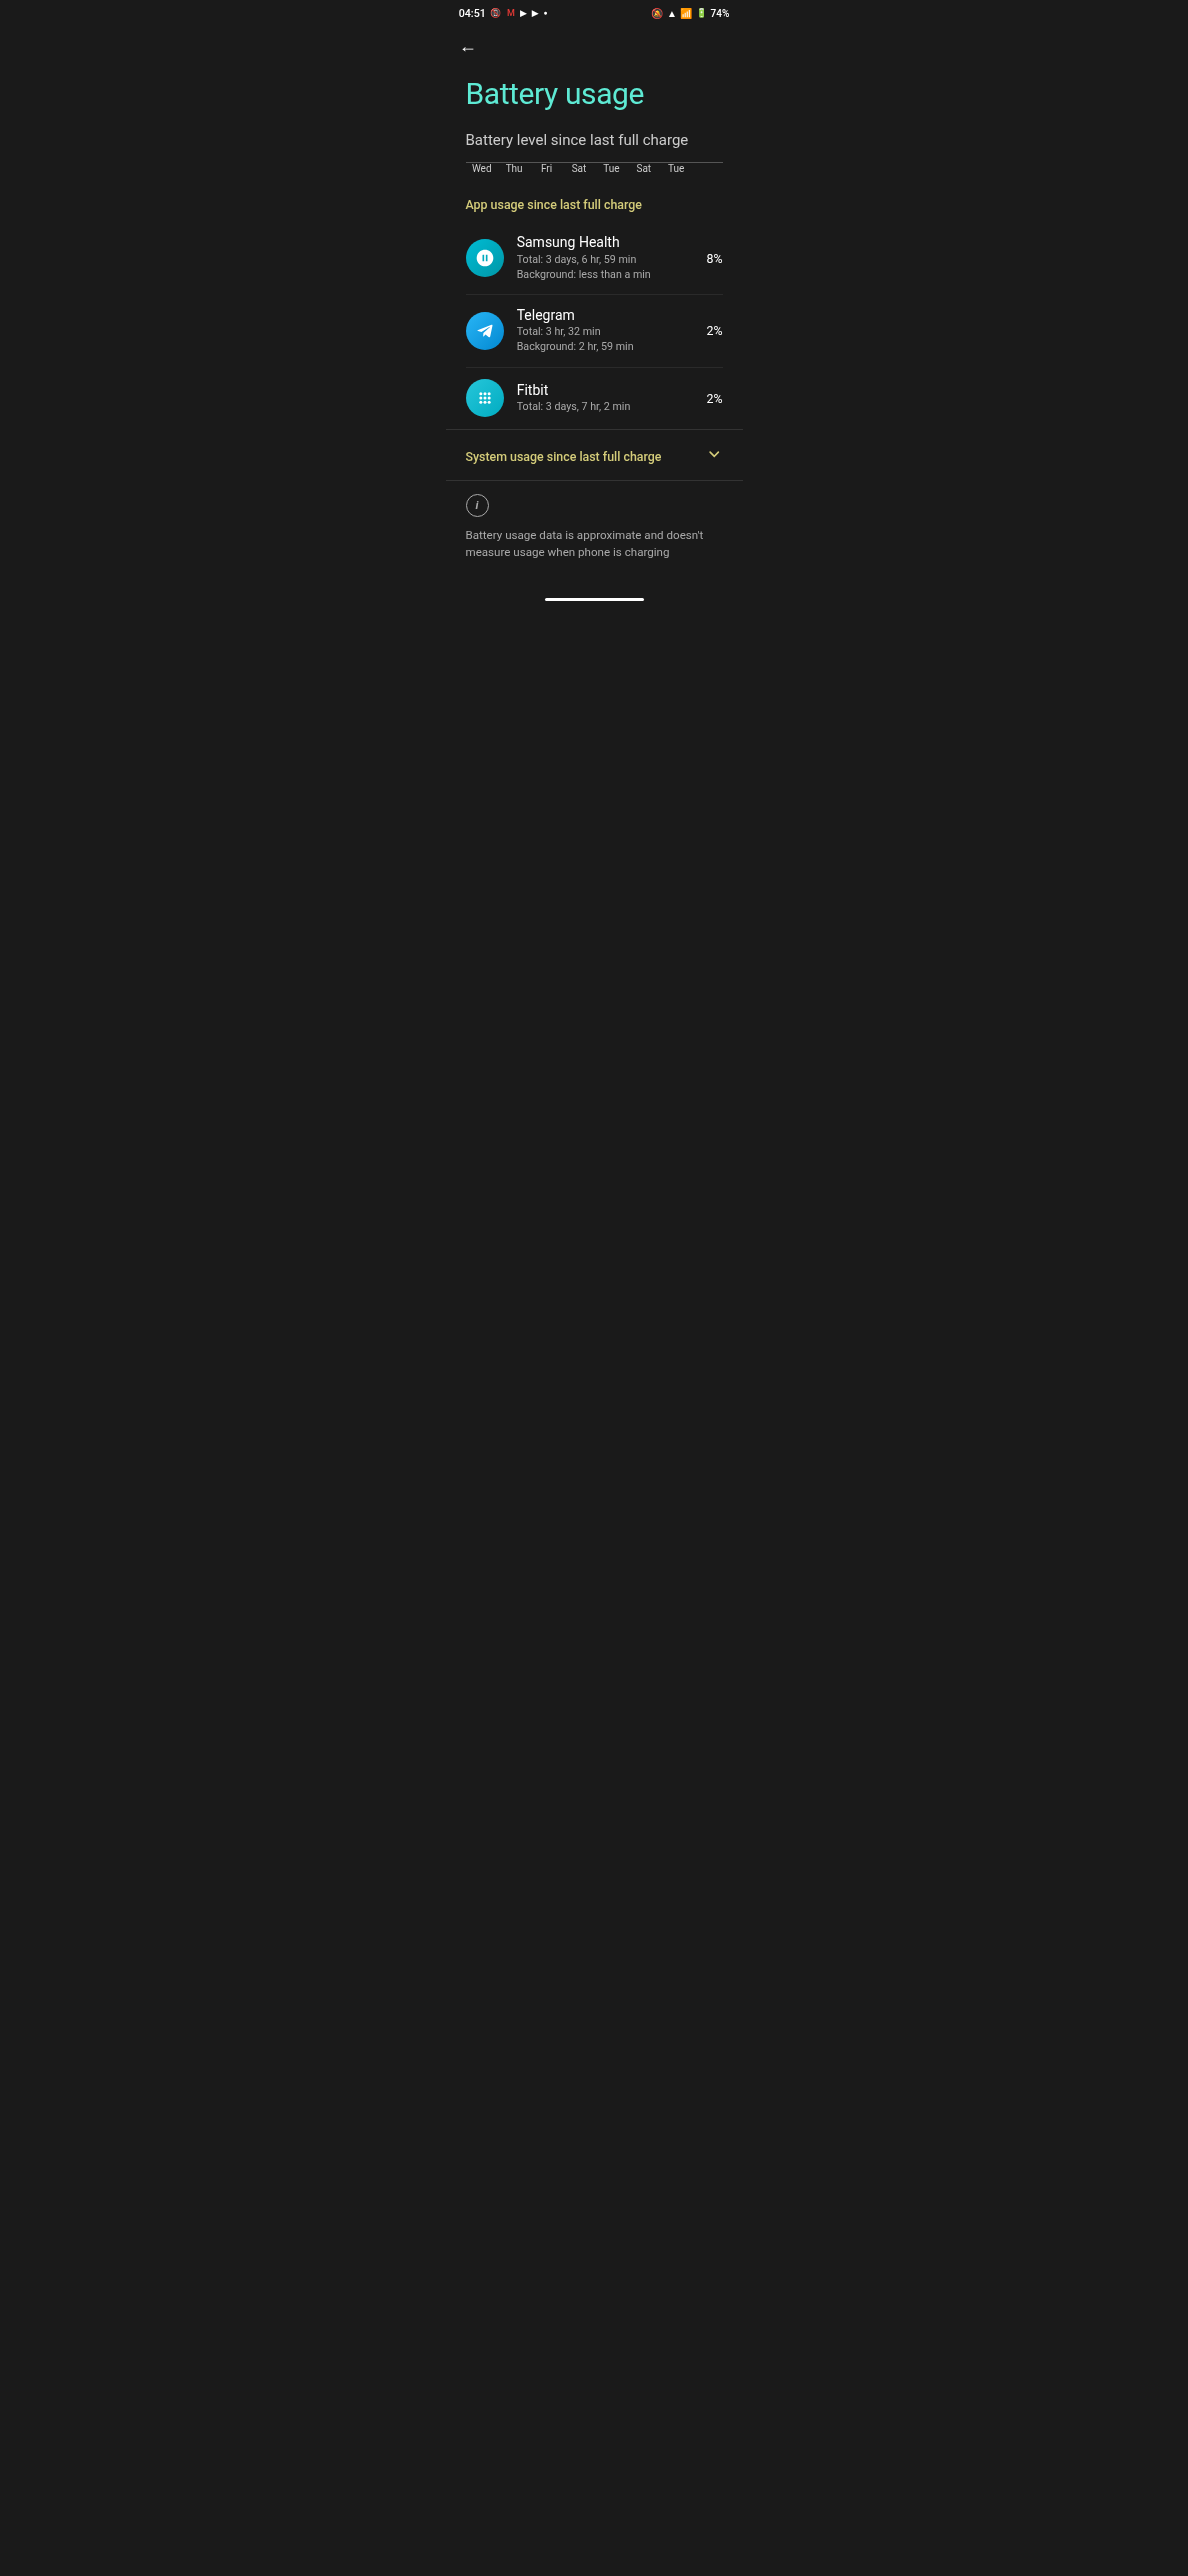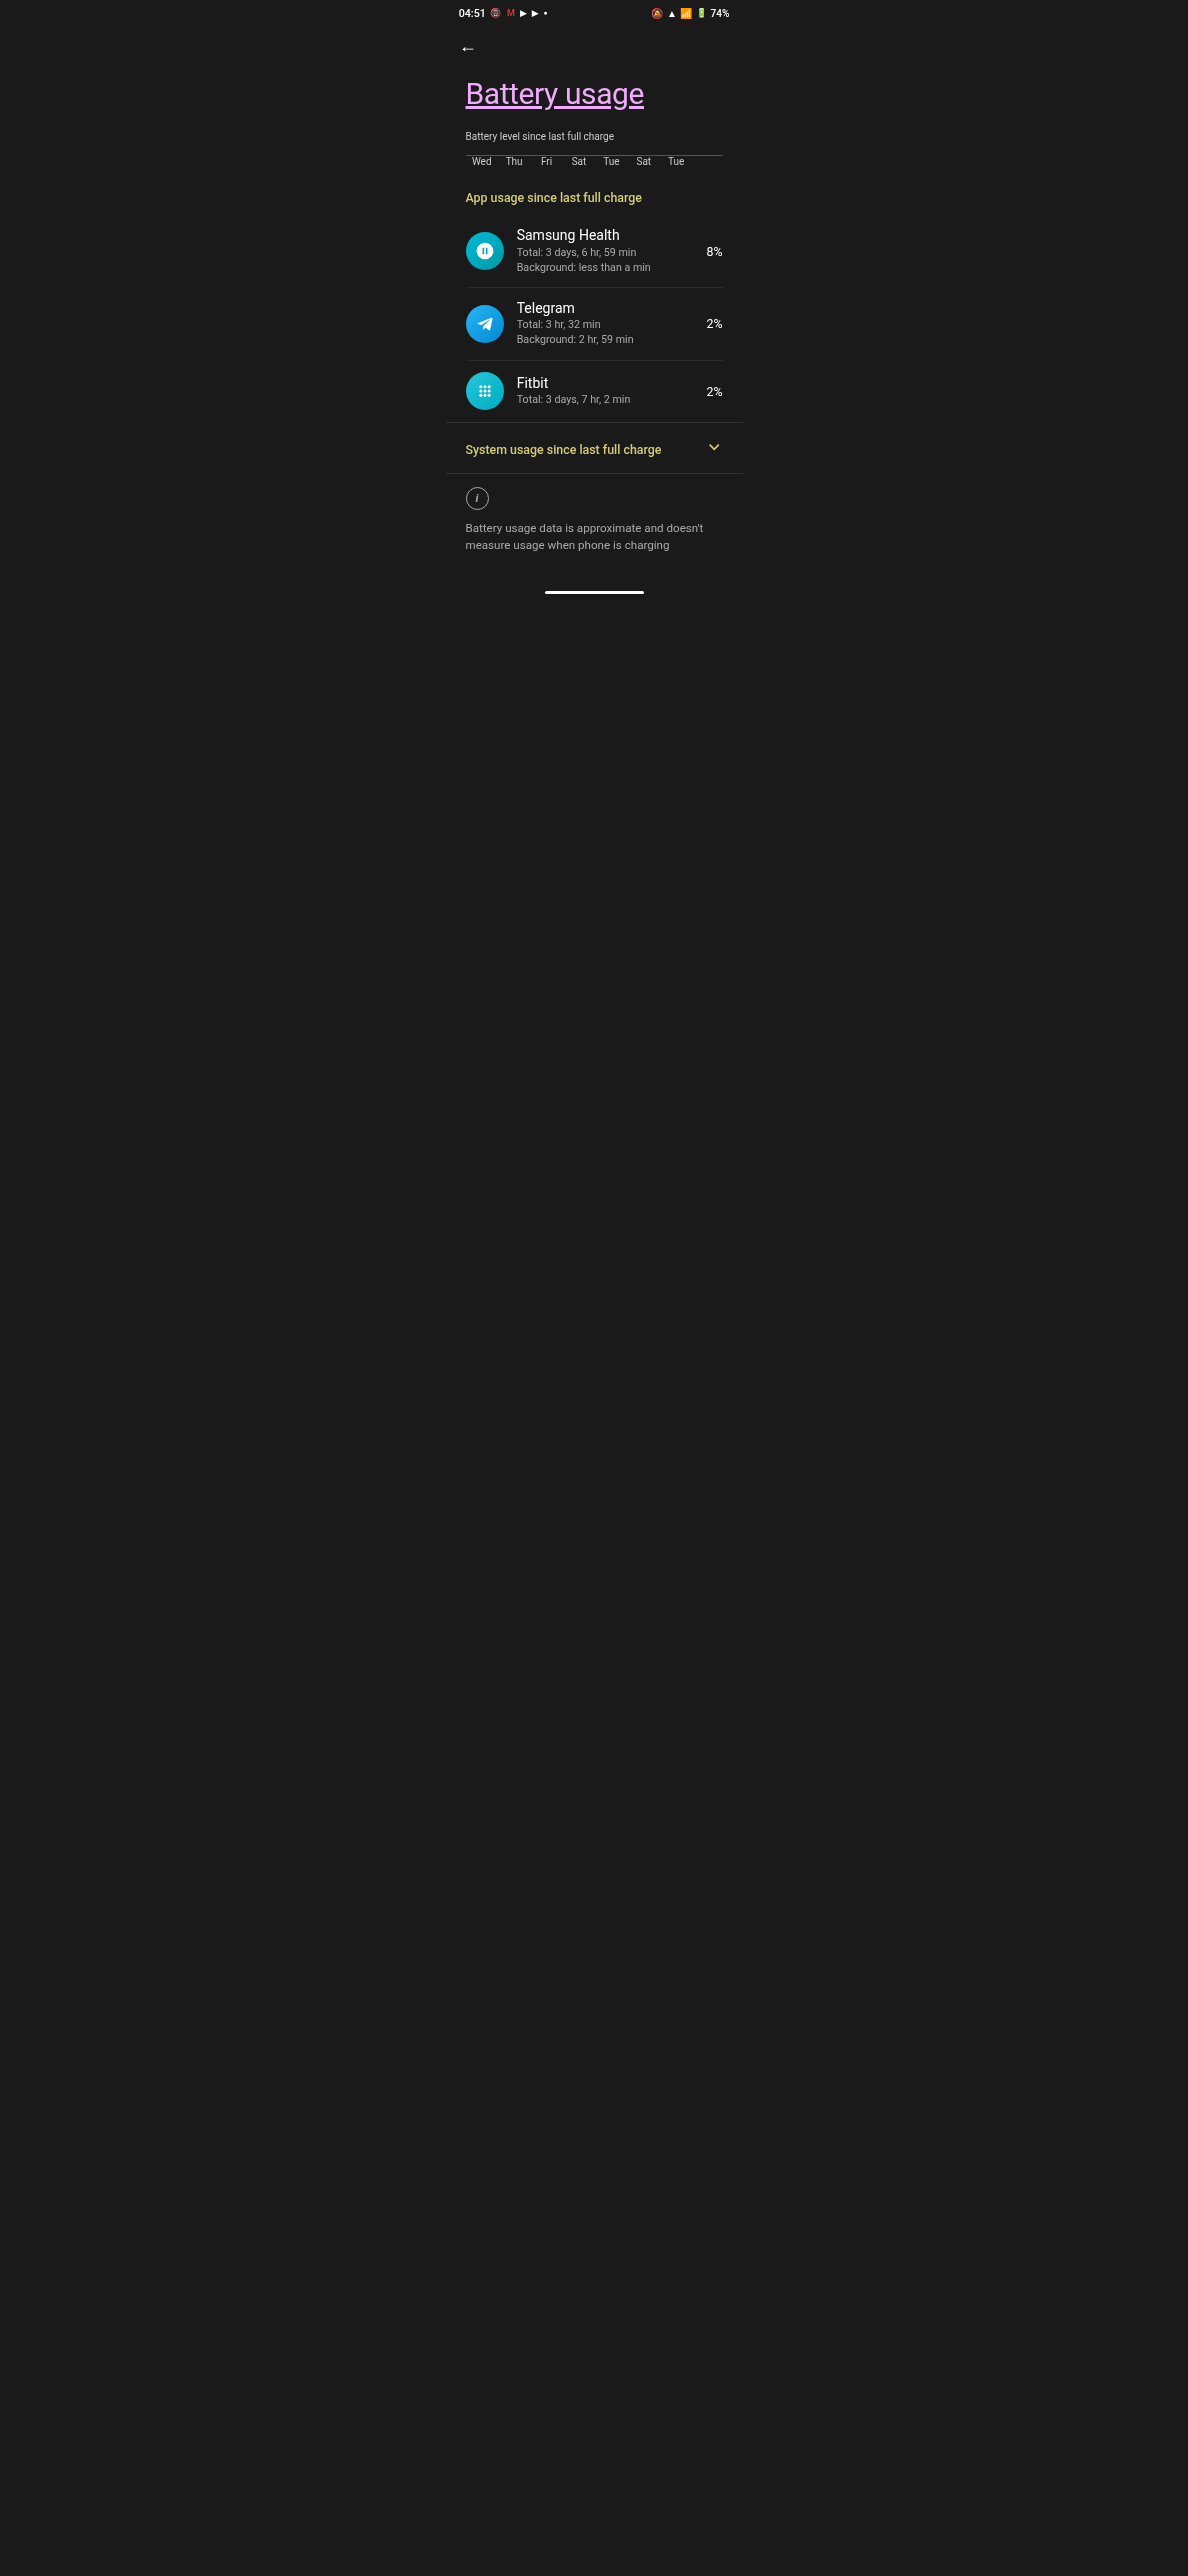--- a/index.html
+++ b/index.html
@@ -42,31 +42,30 @@
       padding: 10px 13.2px 6.6px;
       font-size: 18px;
       cursor: pointer;
       color: #ffffff;
     }
 
     .page-title {
       font-size: 30px;
       font-weight: 400;
       padding: 13.2px 20px 6.6px;
-      color: #f0abfc;
+      color: #5eead4;
       letter-spacing: -0.4px;
-      text-decoration: underline;
     }
 
     .chart-section {
       padding: 13.2px 20px 6.6px;
     }
 
     .chart-subtitle {
-      font-size: 10px;
+      font-size: 15px;
       color: #cccccc;
       margin-bottom: 13.2px;
     }
 
     .chart-x-axis {
       display: flex;
       padding-right: 30px;
       margin-top: 5px;
       border-top: 0.8px solid #555555;
     }

